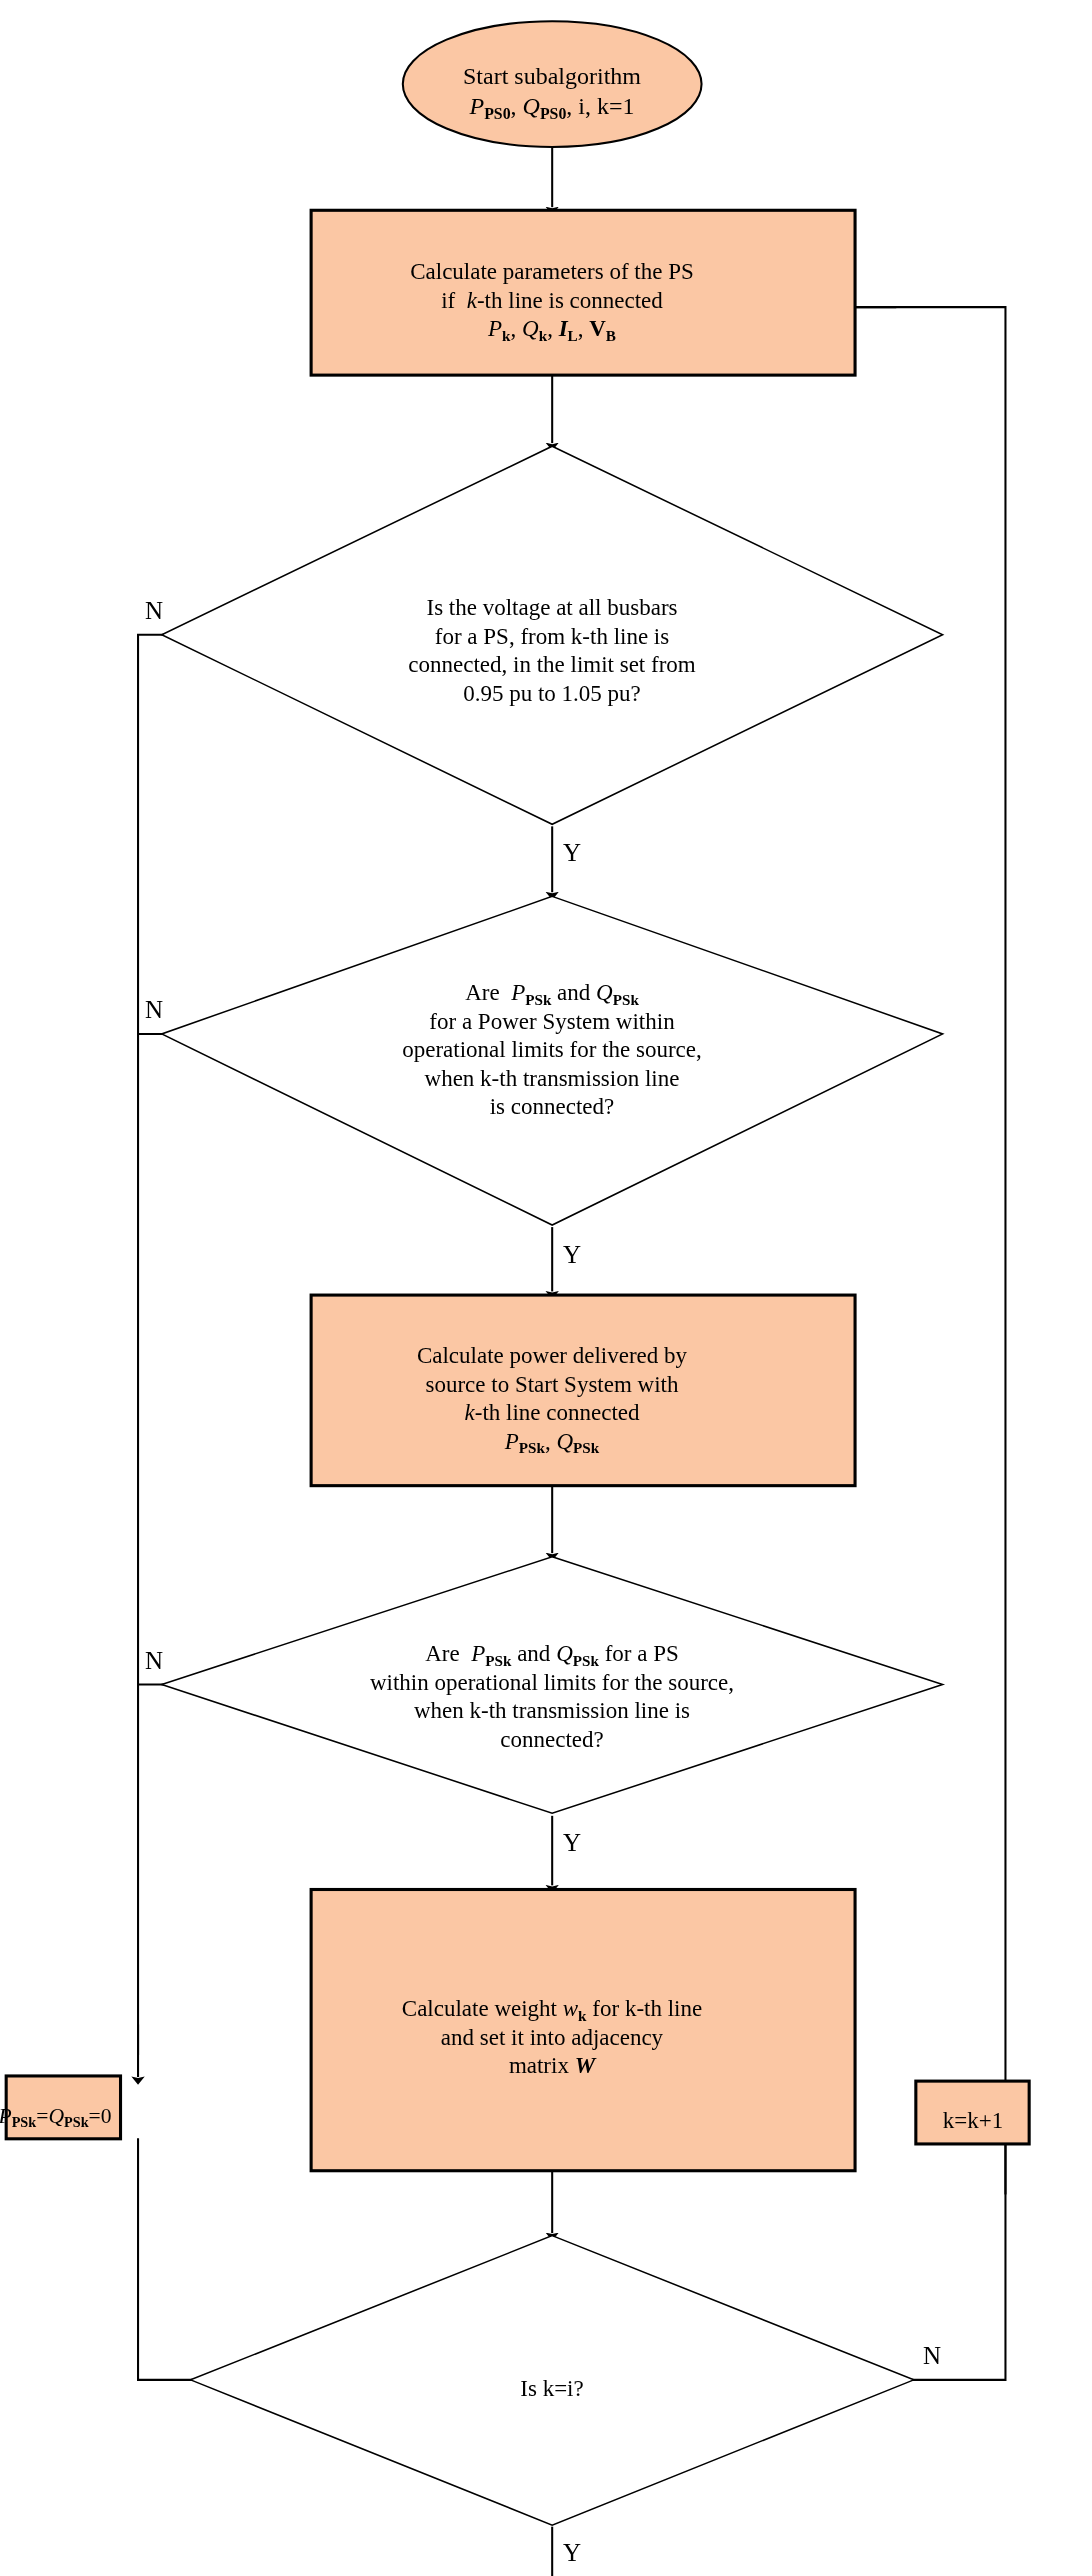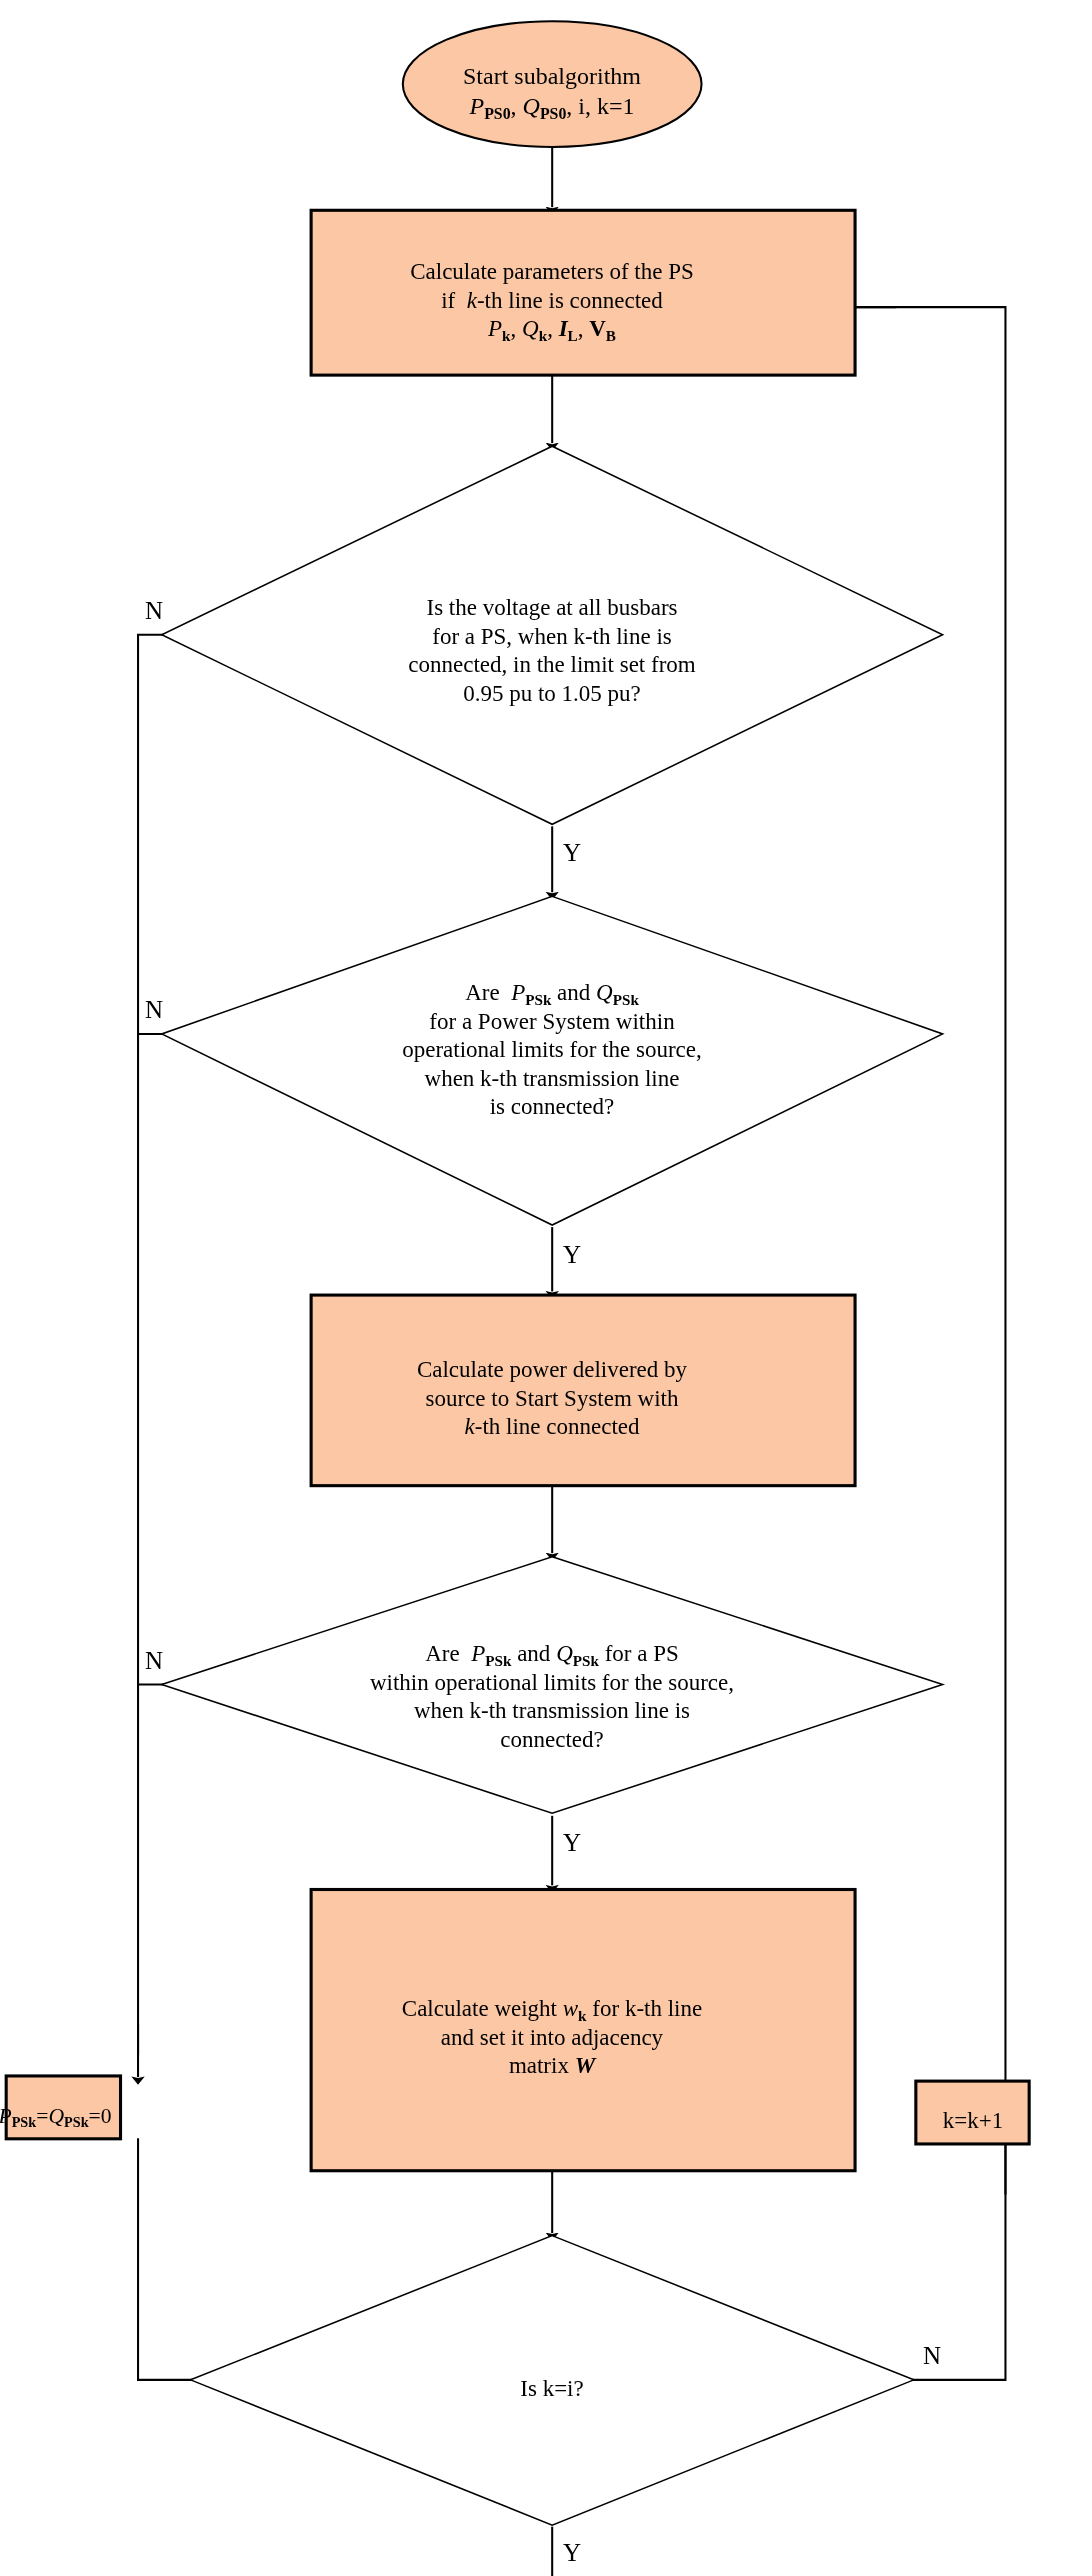--- a/index.html
+++ b/index.html
@@ -128,37 +128,38 @@
   </div>
 
   <div class="node-text center-block t-md" style="left:552px; top:293px; width:526px;">
     <div>Calculate parameters of the PS</div>
     <div>if&nbsp;&nbsp;<span class="ital">k</span>-th line is connected</div>
     <div><span class="ital">P</span><sub>k</sub>, <span class="ital">Q</span><sub>k</sub>, <span class="bolditalic">I</span><sub>L</sub>, <span class="bold">V</span><sub>B</sub></div>
   </div>
 
   <div class="node-text center-block t-md" style="left:552px; top:643px; width:577px;">
     <div>Is the voltage at all busbars</div>
-    <div>for a PS, when  k-th line is</div>
+    <div>for a PS, from  k-th line is</div>
     <div>connected, in the limit set from</div>
     <div>0.95 pu to 1.05 pu?</div>
   </div>
 
   <div class="node-text center-block t-md" style="left:552px; top:1042px; width:577px;">
     <div>Are&nbsp;&nbsp;<span class="ital">P</span><sub>PSk</sub> and <span class="ital">Q</span><sub>PSk</sub></div>
     <div>for a Power System within</div>
     <div>operational limits for the source,</div>
     <div>when k-th transmission line</div>
     <div>is connected?</div>
   </div>
 
   <div class="node-text center-block t-md" style="left:552px; top:1391px; width:526px;">
     <div>Calculate power delivered by</div>
     <div>source to Start System with</div>
     <div><span class="ital">k</span>-th line connected</div>
+    <div><span class="ital">P</span><sub>PSk</sub>, <span class="ital">Q</span><sub>PSk</sub></div>
   </div>
 
   <div class="node-text center-block t-md" style="left:552px; top:1689px; width:690px;">
     <div>Are&nbsp;&nbsp;<span class="ital">P</span><sub>PSk</sub> and <span class="ital">Q</span><sub>PSk</sub> for a PS</div>
     <div>within operational limits for the source,</div>
     <div>when k-th transmission line is</div>
     <div>connected?</div>
   </div>
 
   <div class="node-text center-block t-sm" style="left:55px; top:2108px; width:132px;">

